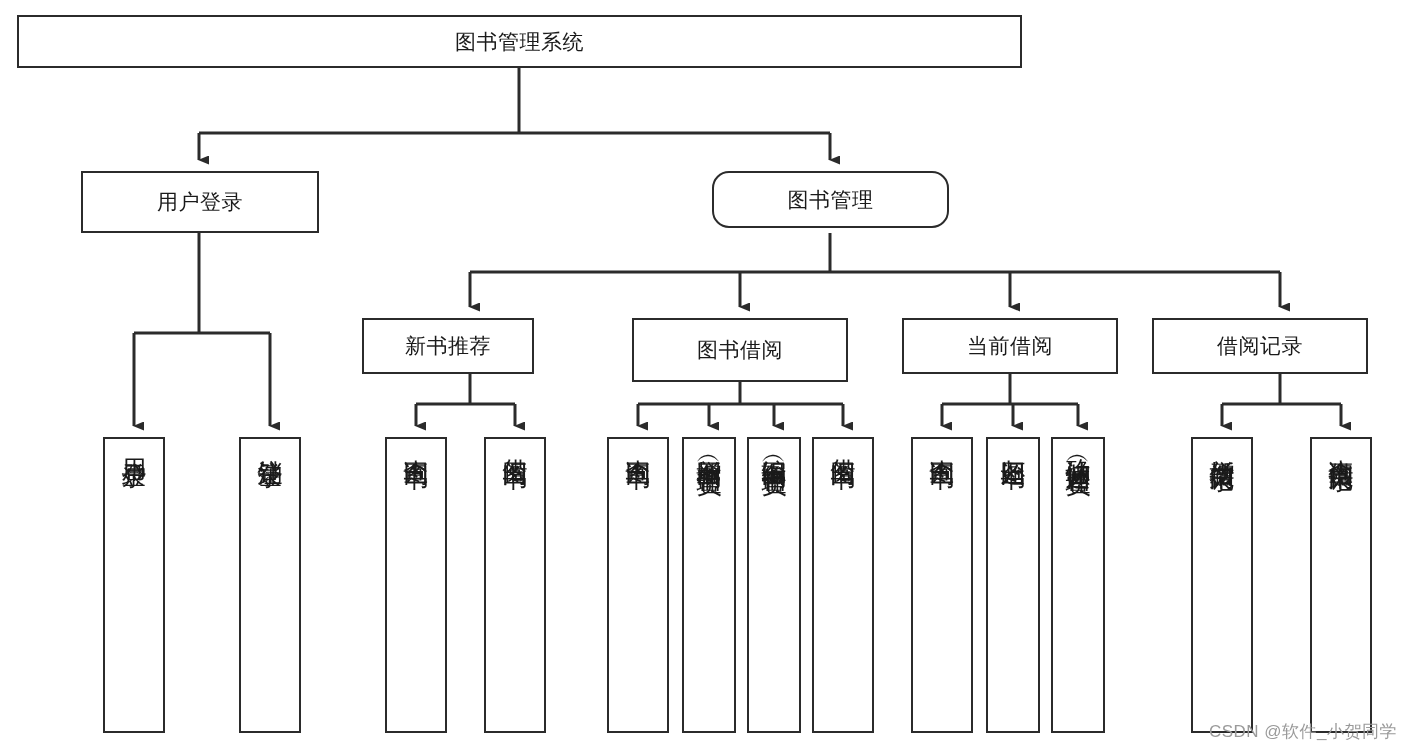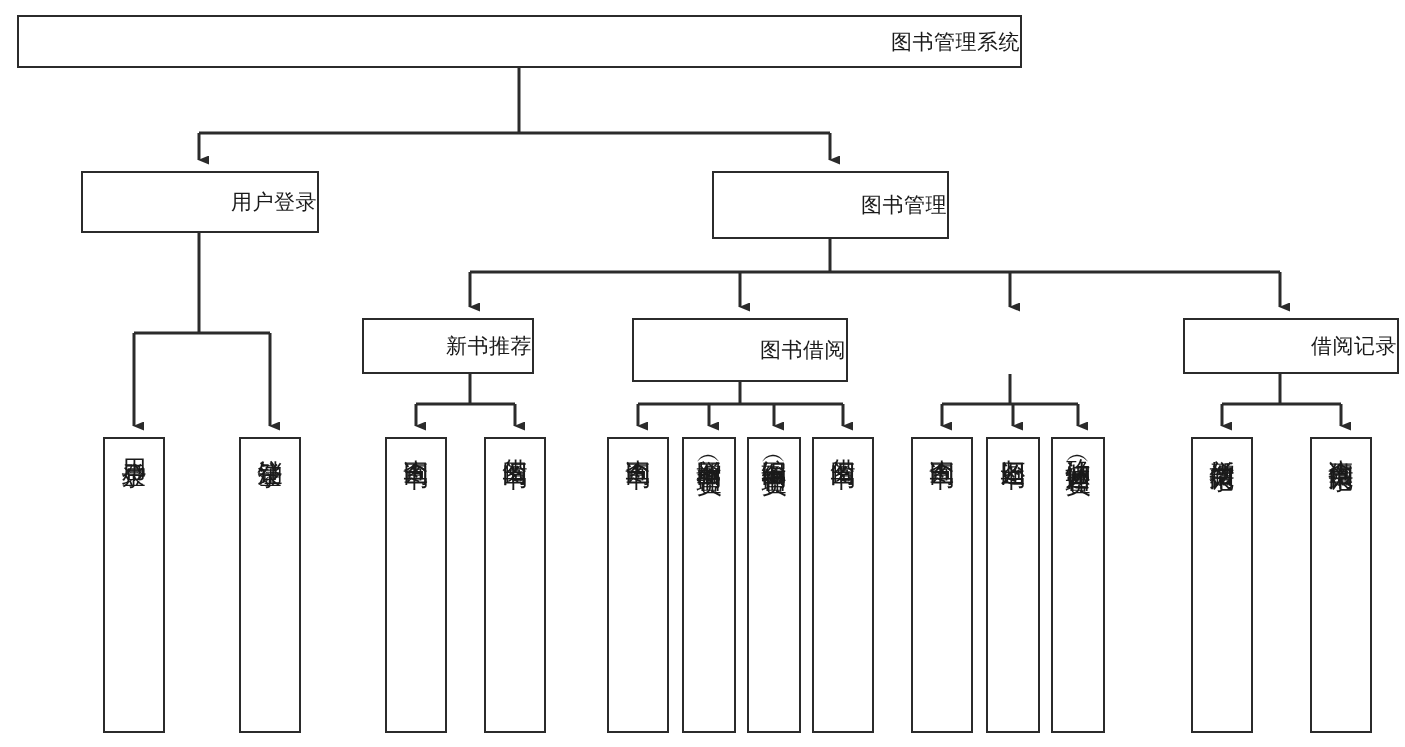--- a/index.html
+++ b/index.html
@@ -24,21 +24,21 @@
     width: 1405px;
     height: 747px;
   }
   .node-box {
     position: absolute;
     box-sizing: border-box;
     border: 2.5px solid #2b2b2b;
     background: #ffffff;
     display: flex;
     align-items: center;
-    justify-content: flex-end;
+    justify-content: center;
     color: #1a1a1a;
   }
   .node-label {
     display: block;
     text-align: center;
     letter-spacing: 0.5px;
     color: #1a1a1a;
   }
   .node-horizontal .node-label {
     font-size: 21px;
@@ -140,34 +140,37 @@
   </svg>
 
   <div class="node-box node-horizontal node-root" style="left:17px; top:15px; width:1005px; height:53px;">
     <span class="node-label">图书管理系统</span>
   </div>
 
   <div class="node-box node-horizontal" style="left:81px; top:171px; width:238px; height:62px;">
     <span class="node-label">用户登录</span>
   </div>
 
-  <div class="node-box node-horizontal" style="left:712px; top:171px; width:237px; height:68px;">
+  <div class="node-box node-horizontal" style="left:712px; top:171px; width:237px; height:57px;border-radius:17px;">
     <span class="node-label">图书管理</span>
   </div>
 
   <div class="node-box node-horizontal" style="left:362px; top:318px; width:172px; height:56px;">
     <span class="node-label">新书推荐</span>
   </div>
 
   <div class="node-box node-horizontal" style="left:632px; top:318px; width:216px; height:64px;">
     <span class="node-label">图书借阅</span>
   </div>
 
-
-  <div class="node-box node-horizontal" style="left:1183px; top:318px; width:216px; height:56px;">
+  <div class="node-box node-horizontal" style="left:902px; top:318px; width:216px; height:56px;">
+    <span class="node-label">当前借阅</span>
+  </div>
+
+  <div class="node-box node-horizontal" style="left:1152px; top:318px; width:216px; height:56px;">
     <span class="node-label">借阅记录</span>
   </div>
 
   <div class="node-box node-vertical" style="left:103px; top:437px; width:62px; height:296px;">
     <span class="node-label">用户登录</span>
   </div>
 
   <div class="node-box node-vertical" style="left:239px; top:437px; width:62px; height:296px;">
     <span class="node-label">注销登录</span>
   </div>
@@ -209,14 +212,15 @@
   </div>
 
   <div class="node-box node-vertical" style="left:1191px; top:437px; width:62px; height:296px;">
     <span class="node-label">新增借阅记录</span>
   </div>
 
   <div class="node-box node-vertical" style="left:1310px; top:437px; width:62px; height:296px;">
     <span class="node-label">查询借阅记录</span>
   </div>
 
+  <div class="watermark">CSDN @软件_小贺同学</div>
 
 </div>
 
 </body></html>

